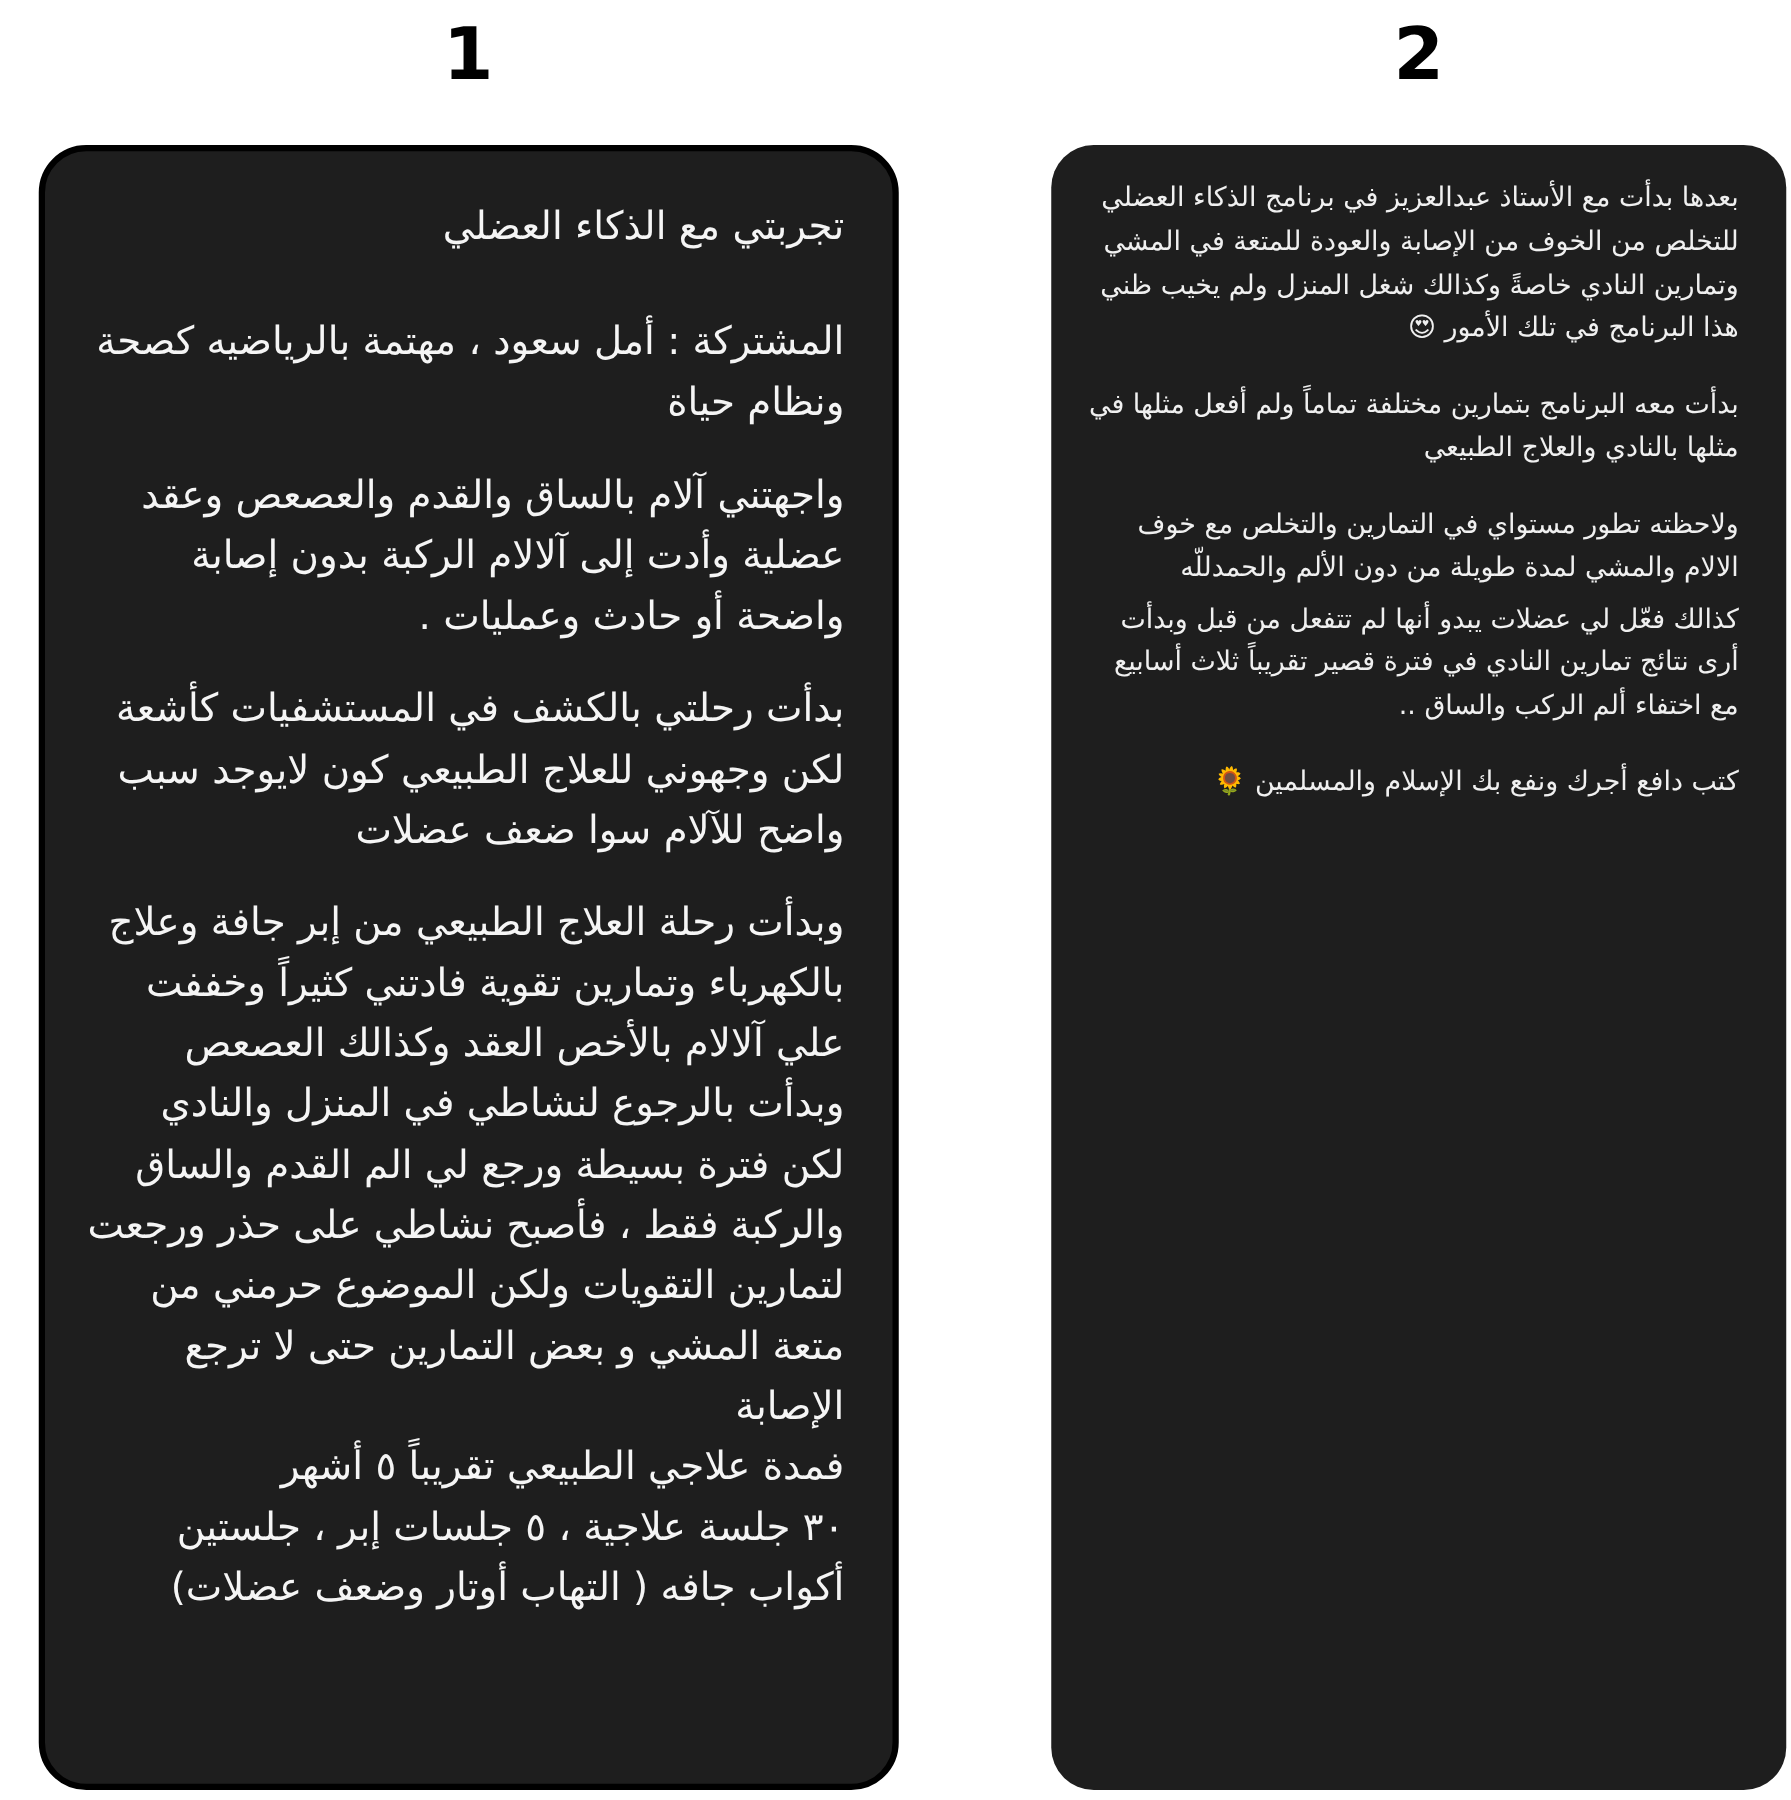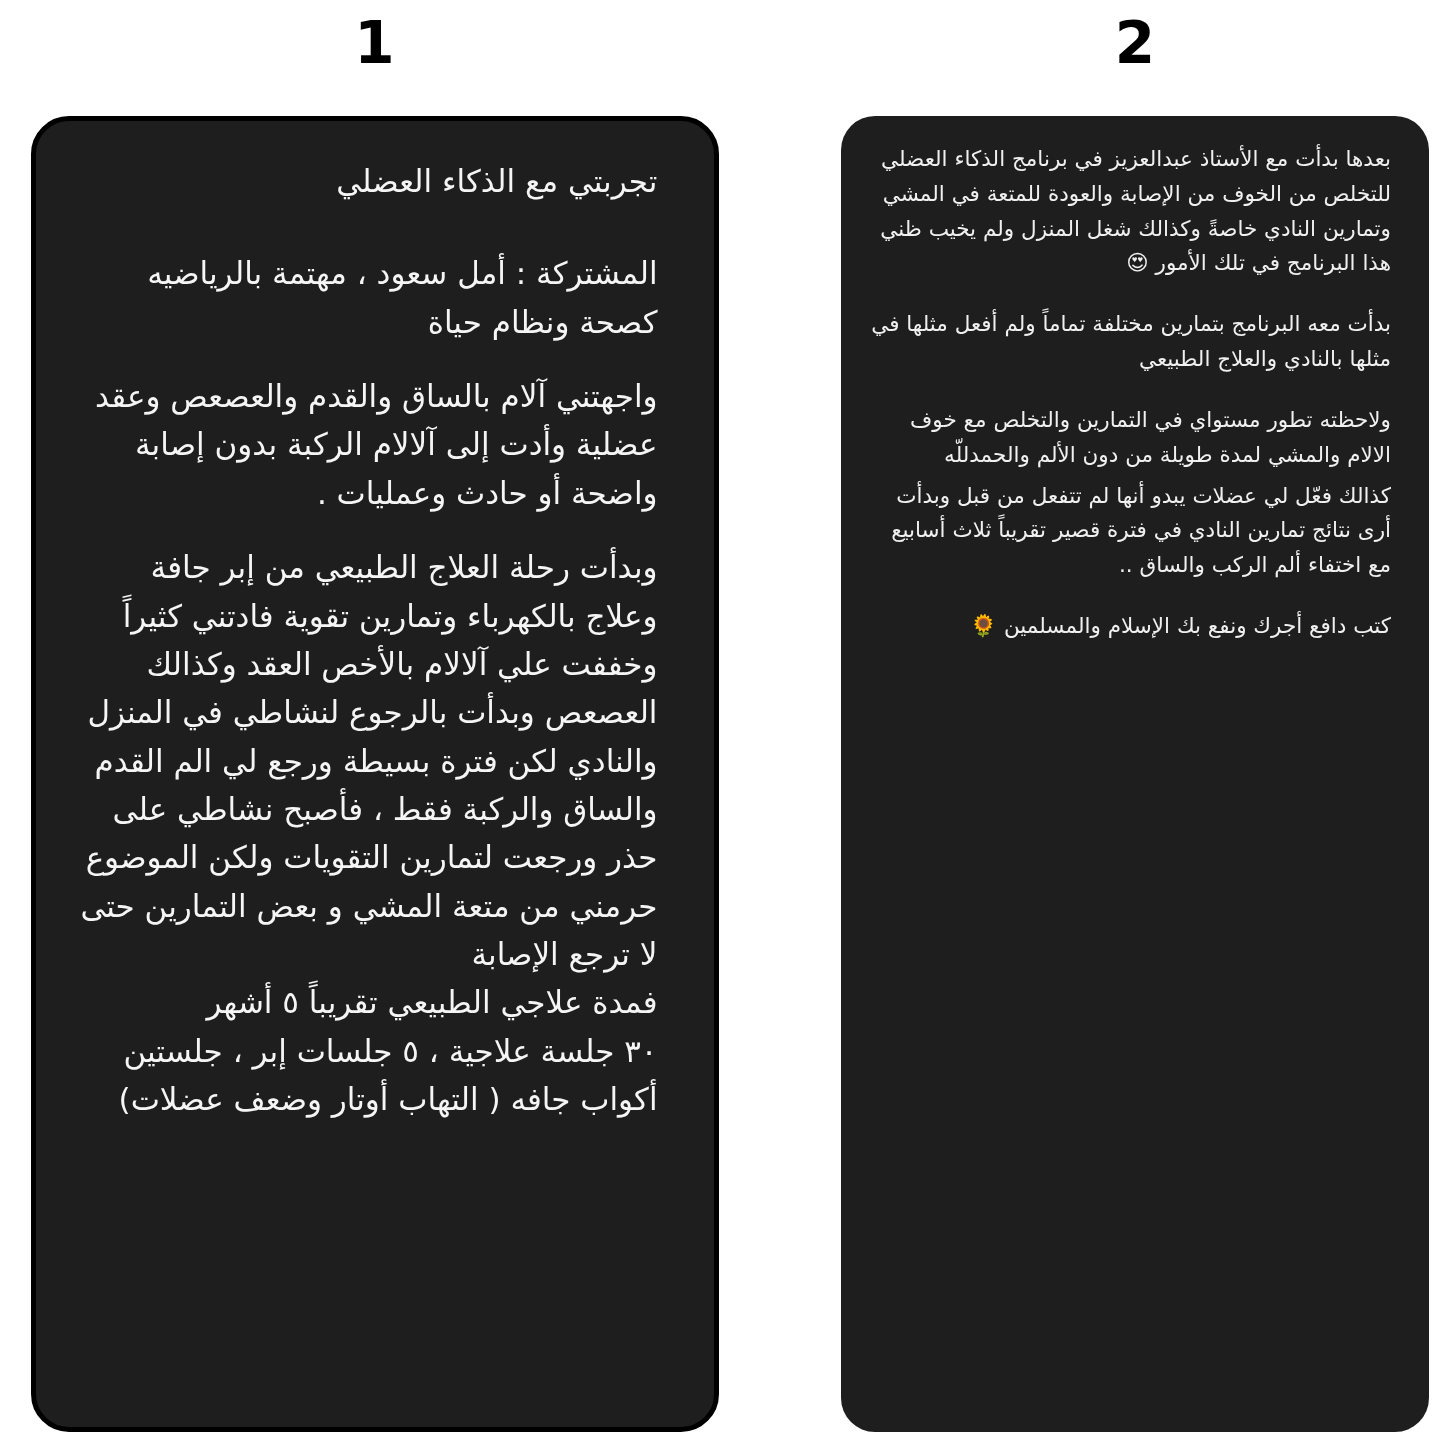--- a/index.html
+++ b/index.html
@@ -60,21 +60,21 @@
     text-align: right;
   }
   .card-left {
     width: 588px;
     height: 1316px;
     padding: 26px 38px 18px 30px;
   }
   .card-right {
     width: 688px;
     height: 1316px;
-    padding: 36px 56px 18px 34px;
+    padding: 36px 38px 18px 34px;
     border: 5px solid #000000;
     border-radius: 38px;
   }
   .para {
     margin: 0 0 26px 0;
     white-space: pre-line;
   }
   .para:last-child { margin-bottom: 2px; }
 
   .card-left .para {
@@ -112,20 +112,21 @@
     </div>
 
     <div class="col-spacer"></div>
 
     <div class="col col-right">
       <div class="col-number">1</div>
       <div class="card card-right">
         <p class="para title">تجربتي مع الذكاء العضلي</p>
         <p class="para">المشتركة : أمل سعود ،  مهتمة بالرياضيه كصحة ونظام حياة</p>
         <p class="para">واجهتني آلام بالساق والقدم والعصعص وعقد عضلية وأدت إلى آلالام الركبة بدون إصابة واضحة أو حادث وعمليات .</p>
+        <p class="para">بدأت رحلتي بالكشف في المستشفيات كأشعة لكن وجهوني للعلاج الطبيعي كون لايوجد سبب واضح للآلام سوا ضعف عضلات</p>
         <p class="para">وبدأت رحلة العلاج الطبيعي من إبر جافة وعلاج بالكهرباء وتمارين تقوية فادتني كثيراً وخففت علي آلالام بالأخص العقد وكذالك العصعص وبدأت بالرجوع لنشاطي في المنزل والنادي لكن فترة بسيطة ورجع لي الم القدم والساق والركبة فقط ،  فأصبح نشاطي على حذر ورجعت لتمارين التقويات ولكن الموضوع حرمني من متعة المشي و بعض التمارين حتى لا ترجع الإصابة
 فمدة علاجي الطبيعي تقريباً ٥ أشهر
 ٣٠ جلسة علاجية ، ٥ جلسات إبر ، جلستين أكواب جافه ( التهاب أوتار وضعف عضلات)</p>
       </div>
     </div>
 
   </div>
 </div>
 
 </body></html>

